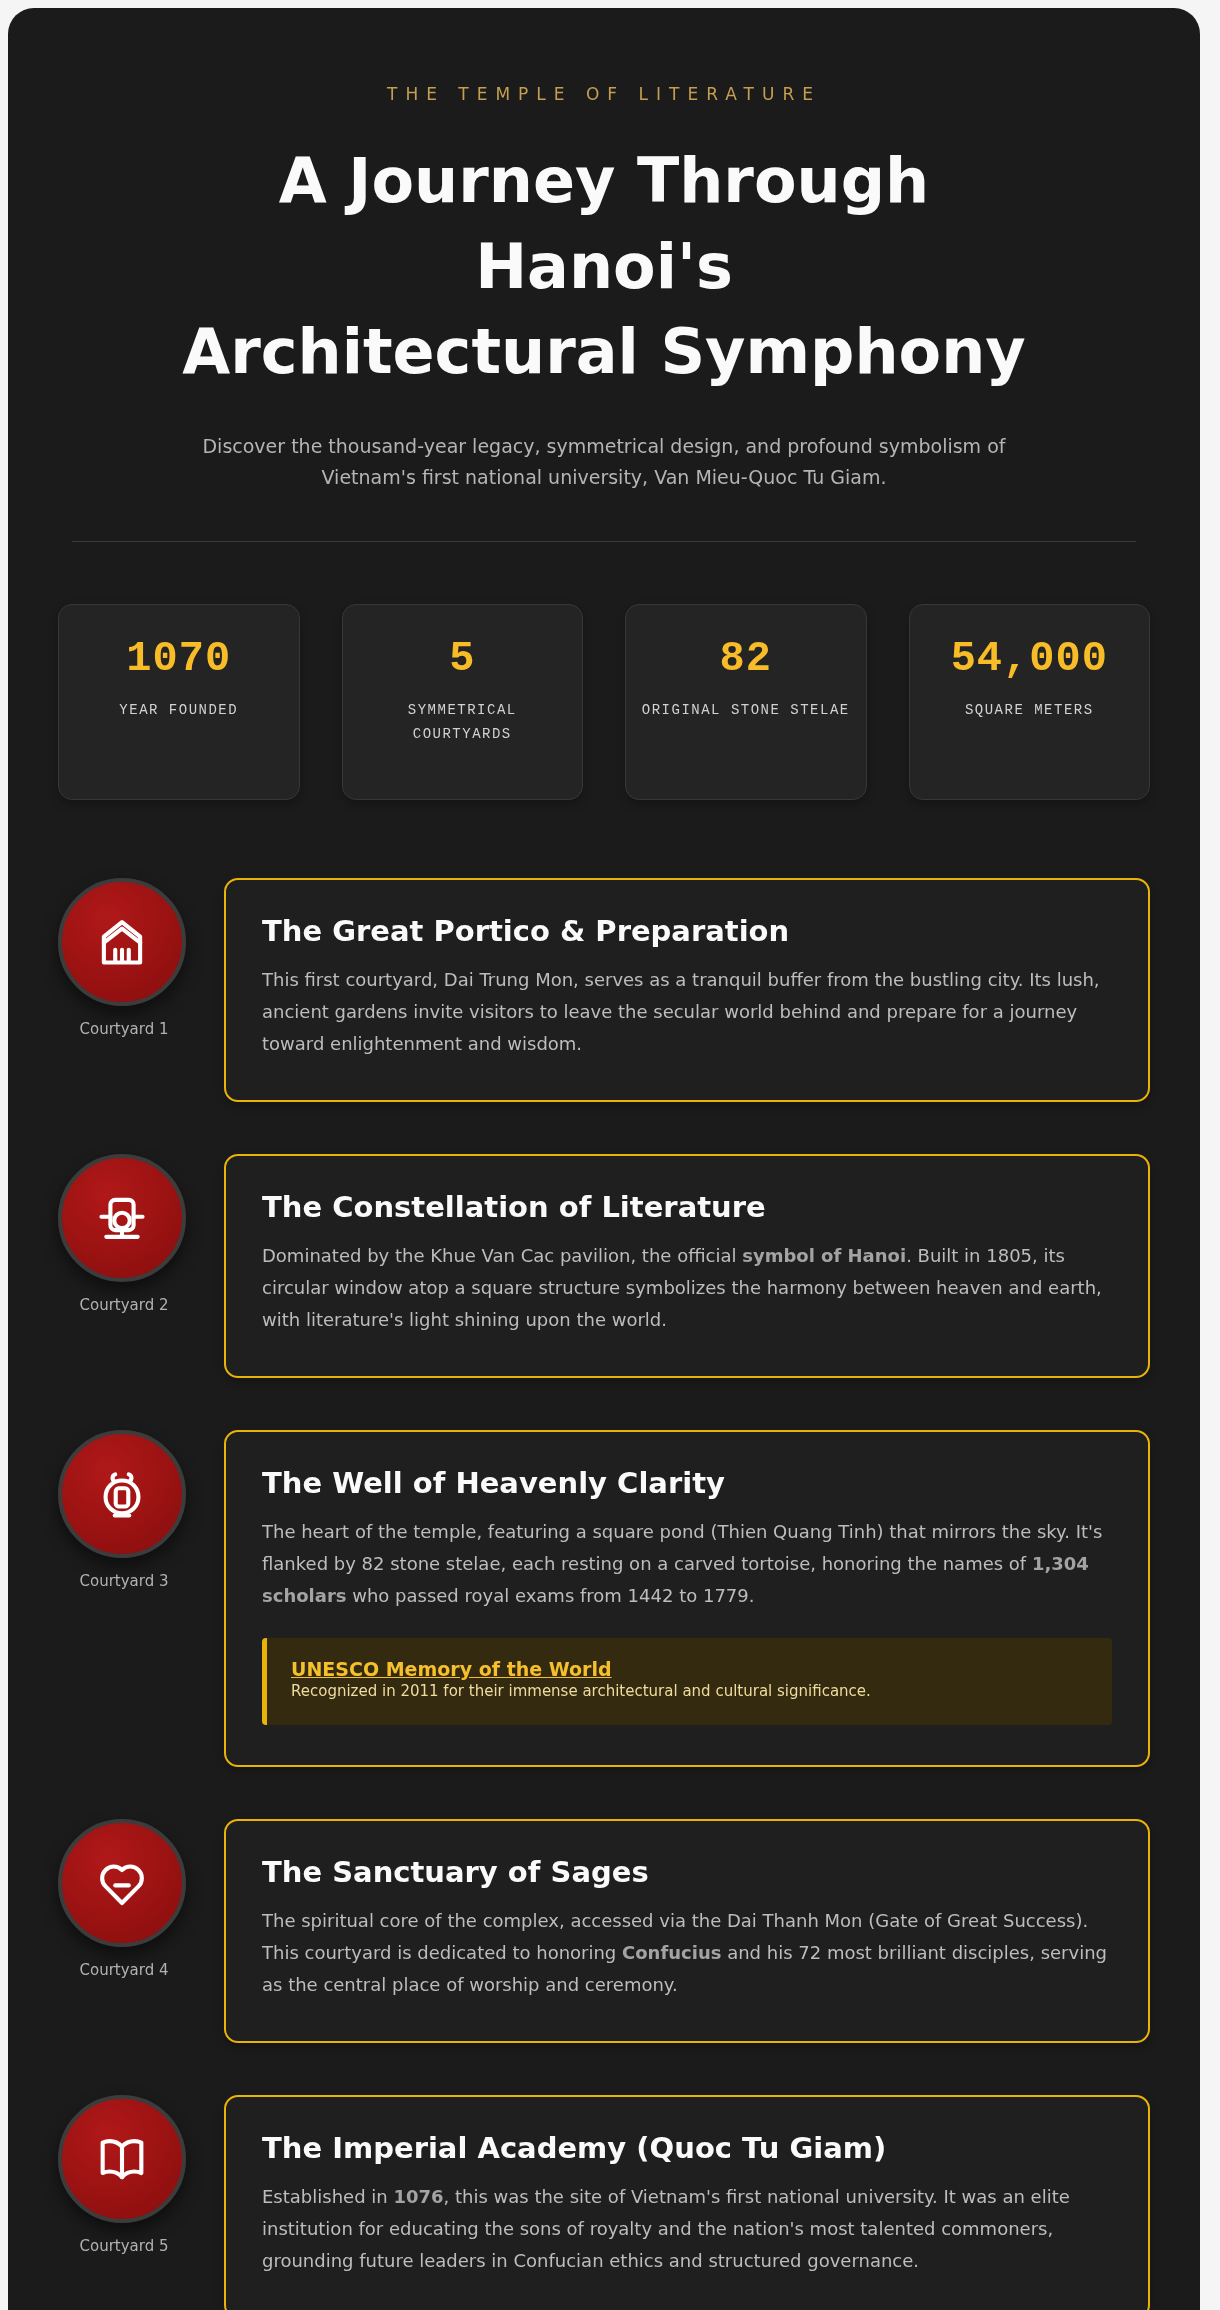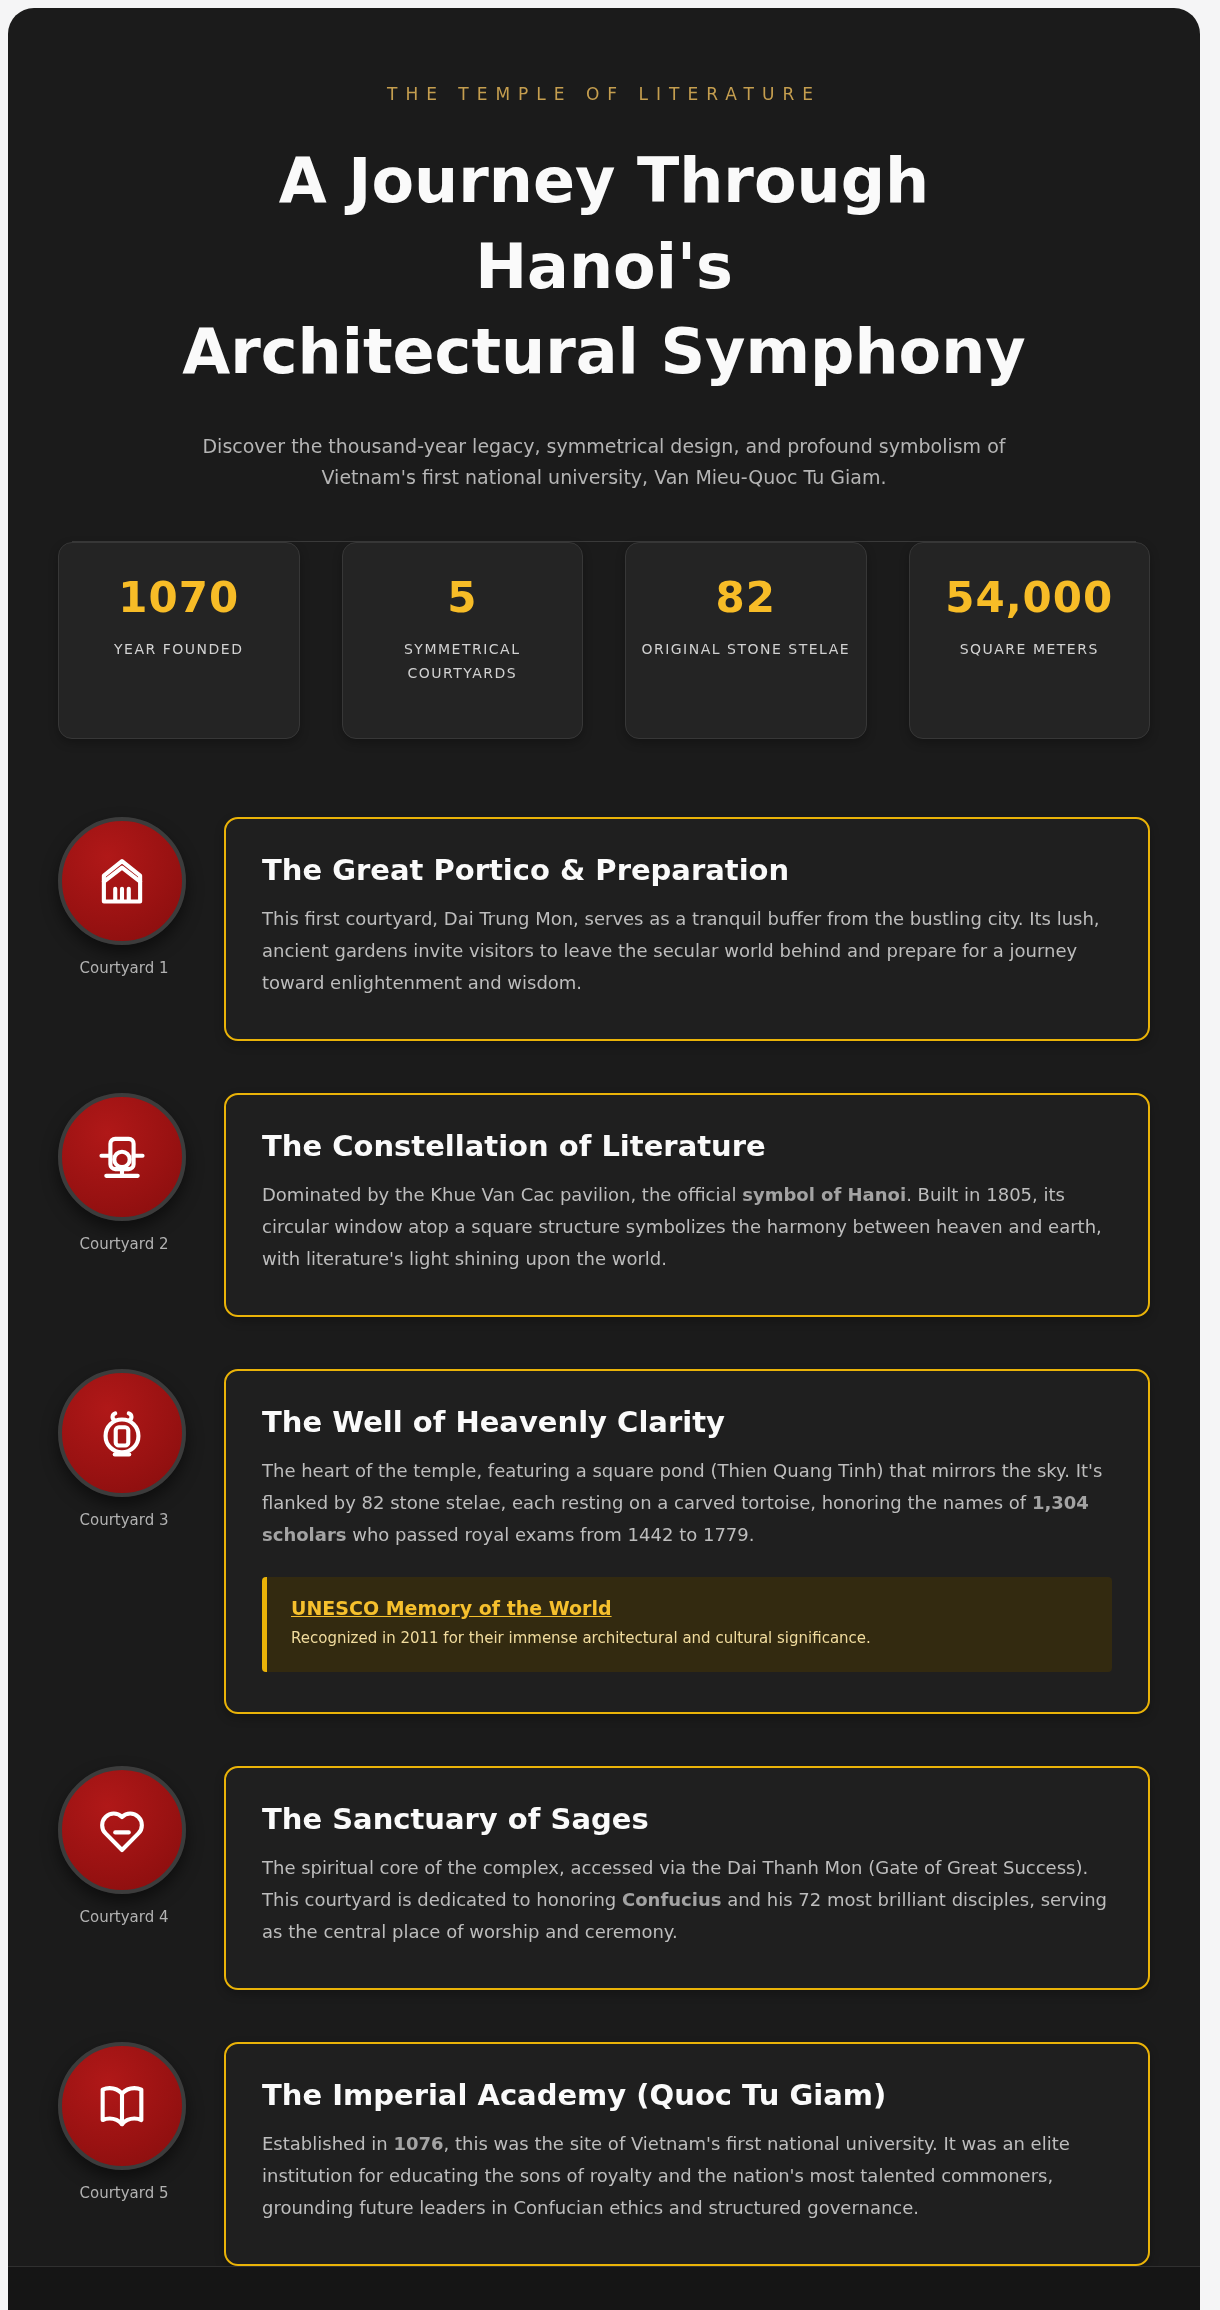--- a/index.html
+++ b/index.html
@@ -50,23 +50,25 @@
     max-width: 880px;
   }
   .divider {
     border: none;
     border-top: 1px solid #3a3a3a;
     margin: 48px 14px 0;
   }
 
   
   .stats-row {
+    margin-top: 62px;
     display: grid;
     grid-template-columns: repeat(4, 1fr);
     gap: 42px;
+    font-family: Liberation Mono, monospace;
   }
   .stat-card {
     background: #242424;
     border: 1px solid #373737;
     border-radius: 14px;
     padding: 30px 14px 52px;
     text-align: center;
     box-shadow: 0 4px 10px rgba(0,0,0,.25);
   }
   .stat-value {
@@ -131,21 +133,20 @@
     border-radius: 4px;
     padding: 20px 24px 22px;
   }
   .callout-title {
     color: #f6c02d;
     font-size: 19px;
     font-weight: 700;
     text-decoration: underline;
   }
   .callout-body {
-    margin-top: 8px;
     color: #f1dc9e;
     font-size: 15px;
     line-height: 1.5;
   }
 
   
   .footer {
     margin-top: auto;
     border-top: 1px solid #303030;
     background: #151515;

